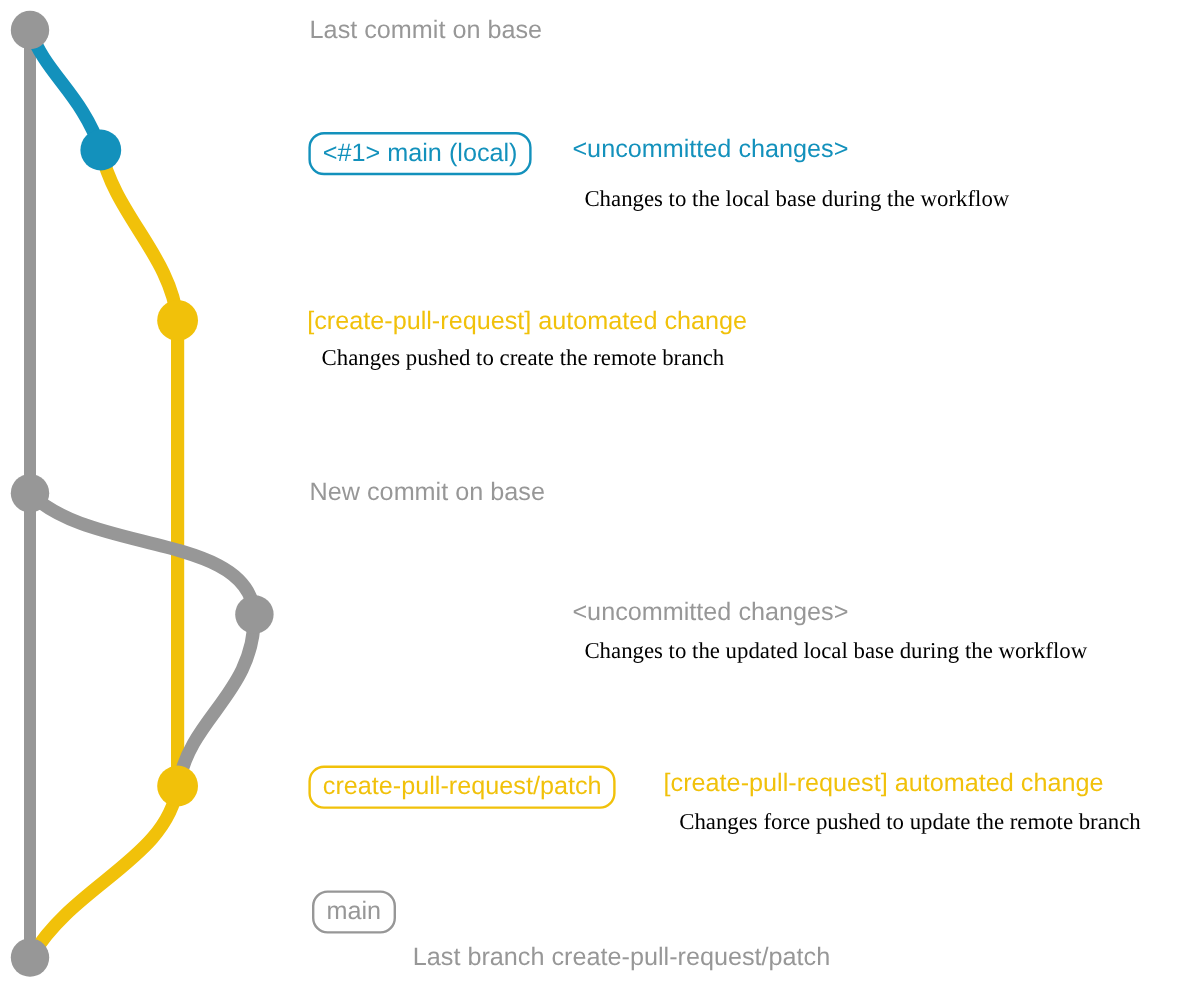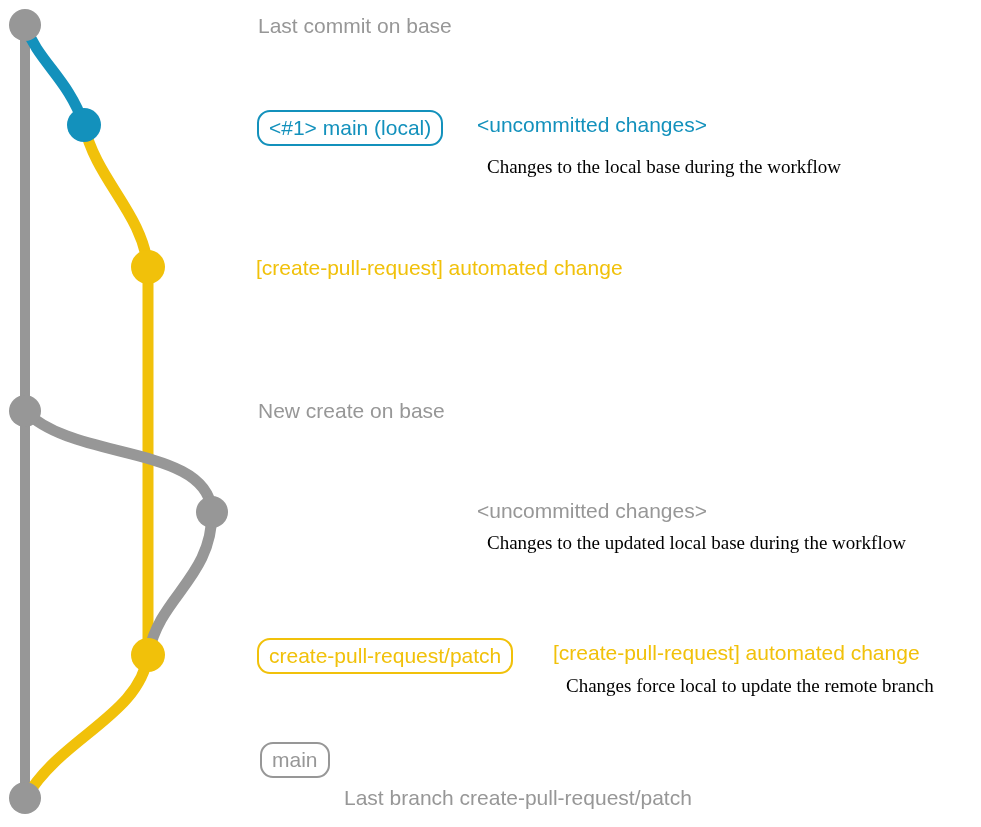--- a/index.html
+++ b/index.html
@@ -79,26 +79,27 @@
     <circle cx="25" cy="798" r="16" class="fill-gray"></circle>
   </svg>
 
   <div class="msg c-gray" style="left:258px; top:26px;">Last commit on base</div>
 
   <div class="badge c-blue" style="left:257px; top:128px;">&lt;#1&gt; main (local)</div>
   <div class="msg c-blue" style="left:477px; top:125px;">&lt;uncommitted changes&gt;</div>
   <div class="note" style="left:487px; top:167px;">Changes to the local base during the workflow</div>
 
   <div class="msg c-yellow" style="left:256px; top:268px;">[create-pull-request] automated change</div>
+  <div class="note" style="left:268px; top:299px;">Changes pushed to create the remote branch</div>
 
-  <div class="msg c-gray" style="left:258px; top:411px;">New create on base</div>
+  <div class="msg c-gray" style="left:258px; top:411px;">New commit on base</div>
 
   <div class="msg c-gray" style="left:477px; top:511px;">&lt;uncommitted changes&gt;</div>
   <div class="note" style="left:487px; top:543px;">Changes to the updated local base during the workflow</div>
 
   <div class="badge c-yellow" style="left:257px; top:656px;">create-pull-request/patch</div>
   <div class="msg c-yellow" style="left:553px; top:653px;">[create-pull-request] automated change</div>
-  <div class="note" style="left:566px; top:686px;">Changes force local to update the remote branch</div>
+  <div class="note" style="left:566px; top:686px;">Changes force pushed to update the remote branch</div>
 
   <div class="badge c-gray" style="left:260px; top:760px;">main</div>
   <div class="msg c-gray" style="left:344px; top:798px;">Last branch create-pull-request/patch</div>
 
 </div>
 
 </body></html>

